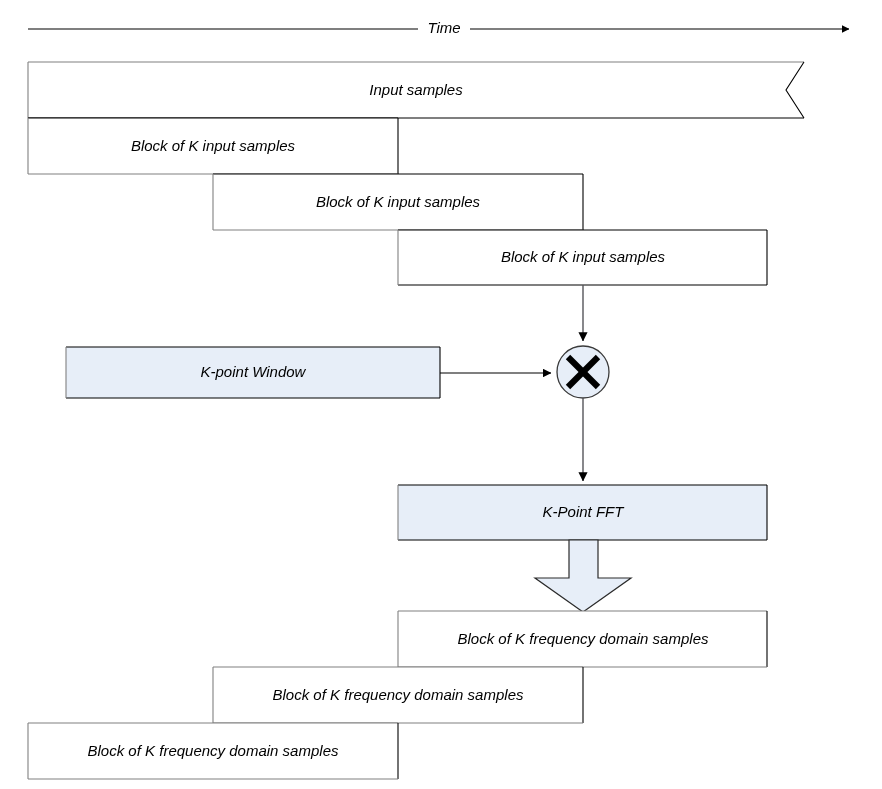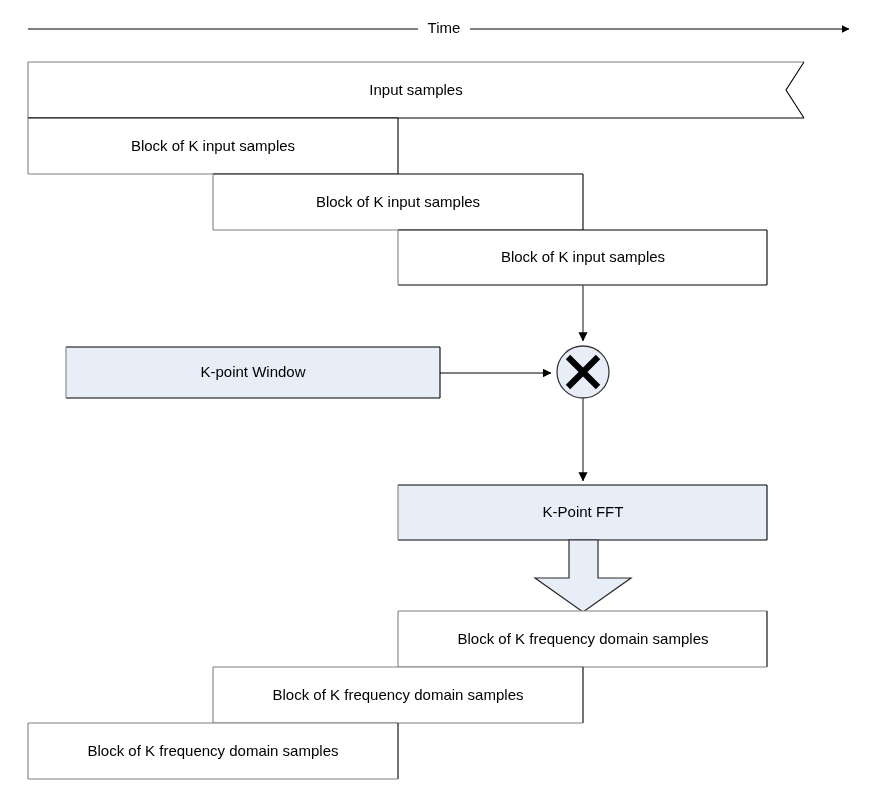--- a/index.html
+++ b/index.html
@@ -11,20 +11,21 @@
     width: 882px;
     height: 789px;
     font-family: "Liberation Sans", sans-serif;
     overflow: hidden;
   }
   #diagram-root {
     position: relative;
     width: 882px;
     height: 789px;
     background: #ffffff;
+    font-style: italic;
   }
   svg.stage {
     position: absolute;
     left: 0;
     top: 0;
     width: 882px;
     height: 789px;
     display: block;
   }
   .box-fill-white { fill: #ffffff; }

